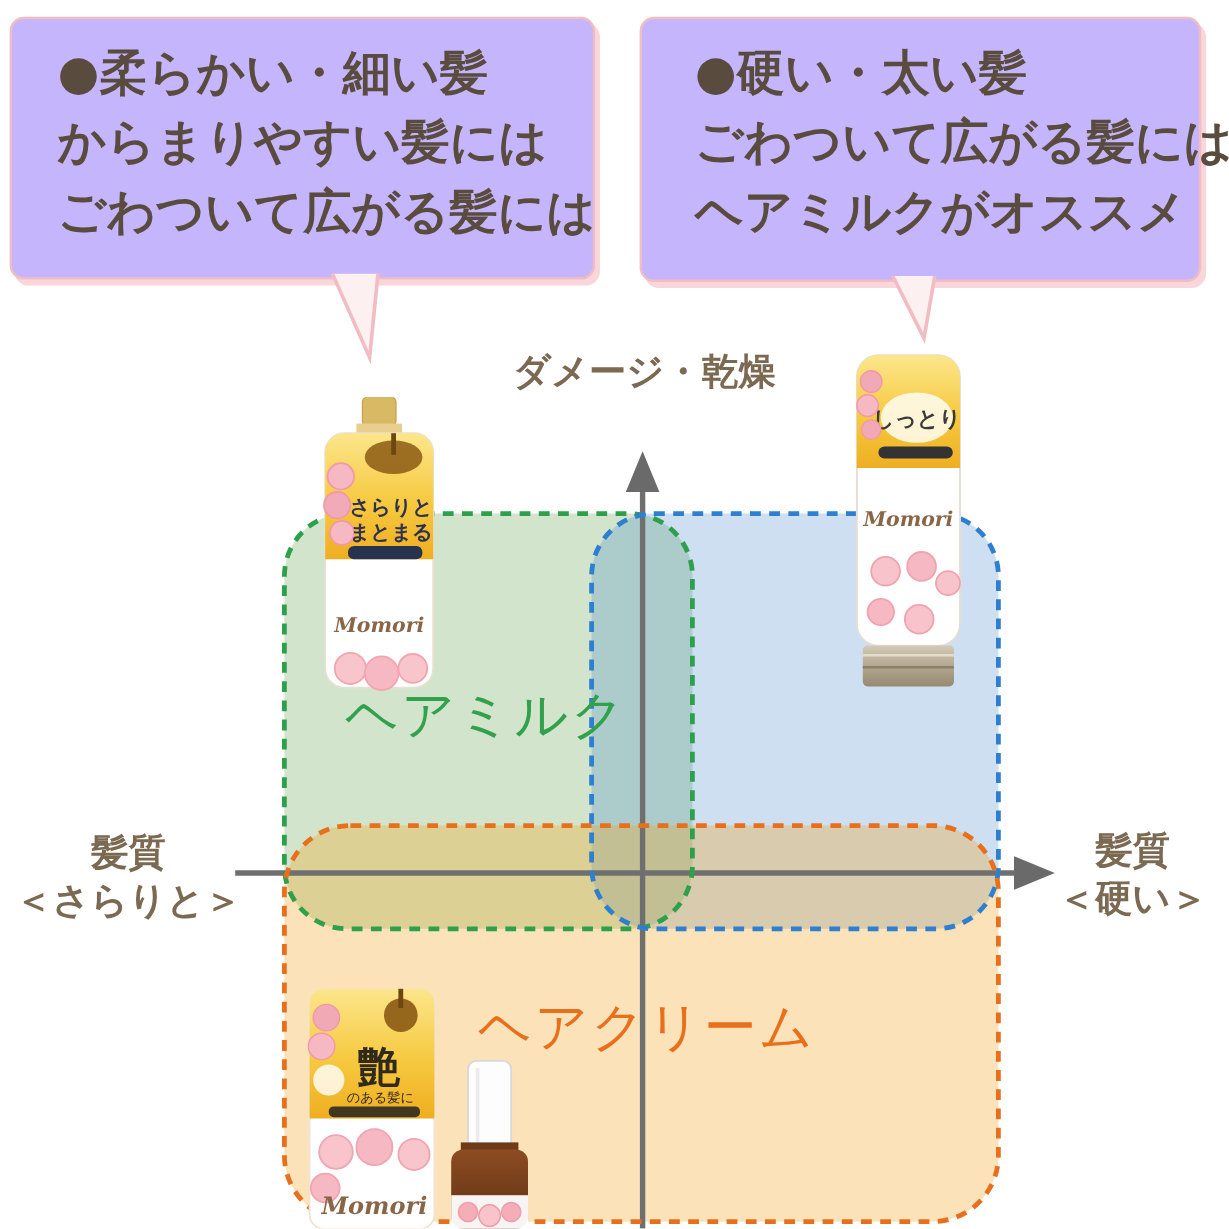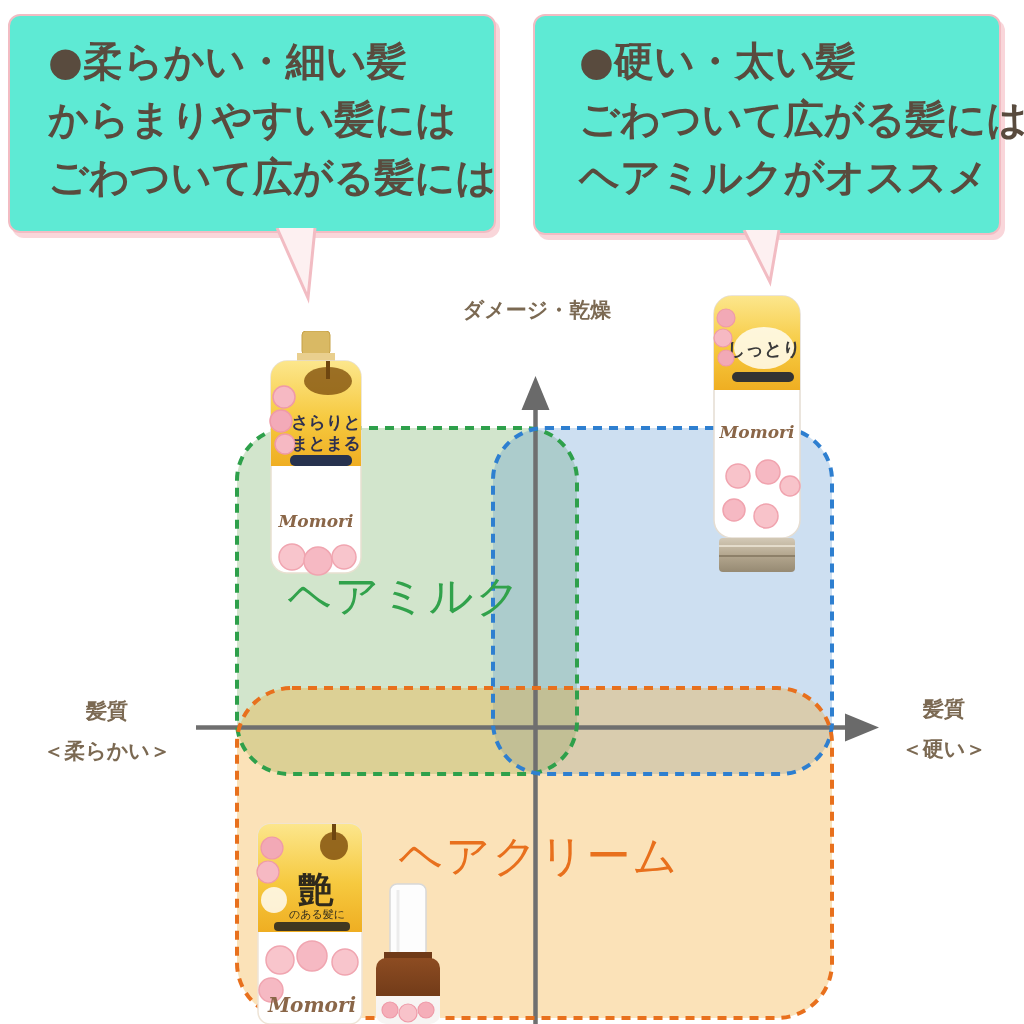--- a/index.html
+++ b/index.html
@@ -3,35 +3,35 @@
 <meta charset="utf-8">
 <style>
   html,body{margin:0;padding:0;background:#ffffff;}
   #stage{
     position:relative;width:1024px;height:1024px;overflow:hidden;
     background:#ffffff;font-family:"DejaVu Sans",sans-serif;
   }
   
   .bubble{
     position:absolute;box-sizing:border-box;
-    background:#5eead4;border:2px solid #f2bcc3;border-radius:12px;
+    background:#c4b5fd;border:2px solid #f2bcc3;border-radius:12px;
     box-shadow:4px 5px 0 #f9d6da;
     padding:16px 10px 0 38px;
     color:#594b3e;
   }
   .bubble .line{
     font-size:40px;line-height:58px;font-weight:600;
     letter-spacing:0px;white-space:nowrap;
   }
   .tail{position:absolute;}
   
   .axis-label{
     position:absolute;transform:translate(-50%,0);
     color:#7b6952;font-weight:600;text-align:center;
-    font-size:21px;line-height:40px;white-space:nowrap;
+    font-size:31px;line-height:40px;white-space:nowrap;
   }
   
   .region-label{
     position:absolute;transform:translate(-50%,-50%);
     font-size:44px;font-weight:400;letter-spacing:2px;white-space:nowrap;
   }
   
   .product{position:absolute;}
   svg{display:block;}
   .momori{font-family:"DejaVu Serif",serif;font-style:italic;font-weight:bold;}
@@ -77,21 +77,21 @@
       <rect x="493" y="428" width="339" height="346" rx="52" stroke="#2e7fd0" stroke-dasharray="9 7"></rect>
       <rect x="237" y="688" width="595" height="330" rx="55" stroke="#e8701d" stroke-dasharray="9 7"></rect>
     </g>
   </svg>
 
   <div class="axis-label" style="left:537px;top:290px;">
     <div>ダメージ・乾燥</div>
   </div>
   <div class="axis-label" style="left:107px;top:691px;">
     <div>髪質</div>
-    <div>＜柔らかい＞</div>
+    <div>＜さらりと＞</div>
   </div>
   <div class="axis-label" style="left:944px;top:689px;">
     <div>髪質</div>
     <div>＜硬い＞</div>
   </div>
 
   <div class="region-label" style="left:405px;top:596px;color:#31a24b;">ヘアミルク</div>
   <div class="region-label" style="left:539px;top:856px;color:#e8701d;">ヘアクリーム</div>
 
   <div class="product" style="left:268px;top:331px;">

